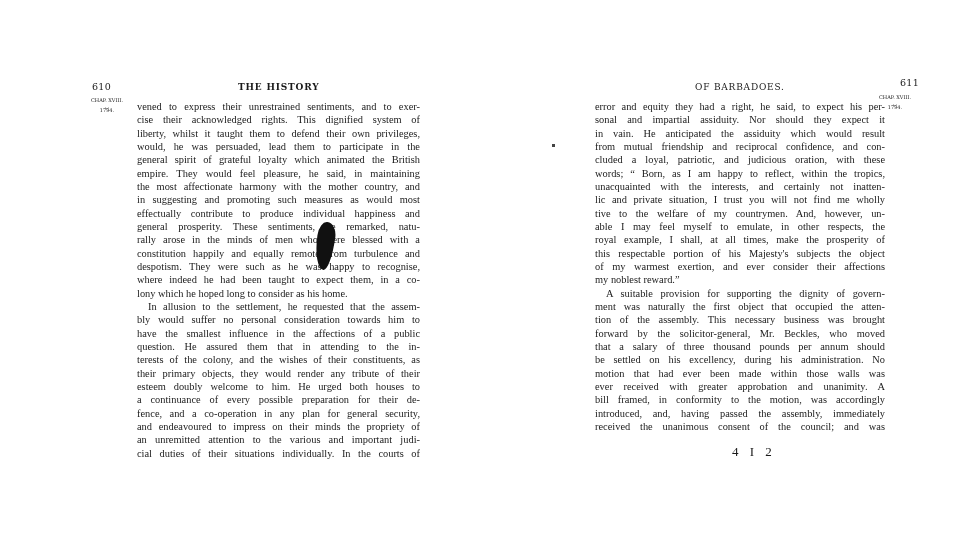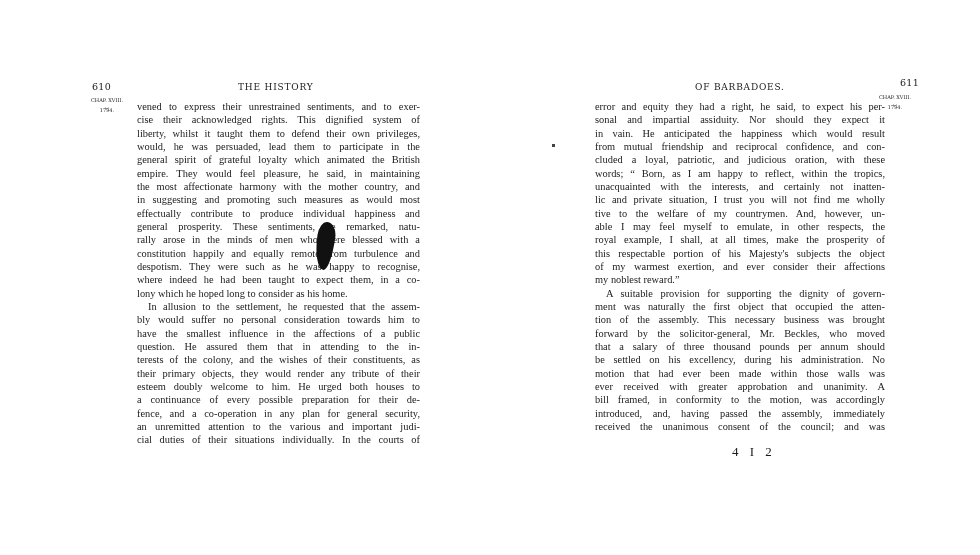--- a/index.html
+++ b/index.html
@@ -21,21 +21,21 @@
   .ink-blot { position: absolute; background: #111; border-radius: 45% 55% 40% 60% / 30% 30% 70% 70%; transform: rotate(8deg); }
   .speck { position: absolute; width: 3px; height: 3px; background: #444; }
 </style>
 </head>
 <body>
 
 <div class="spread">
 
   <div class="page page-left">
     <span class="folio" style="left:92px;">610</span>
-    <span class="running-head" style="left:238px;">THE HISTORY</span>
+    <span class="running-head" style="left:238px;font-weight:bold;">THE HISTORY</span>
     <div class="margin-note" style="left:90px;">
       <span>CHAP. XVIII.</span>
       <span class="brace">⏟</span>
       <span>1794.</span>
     </div>
     <div class="text-block" id="left-text" style="left:137px; width:283px;">
         <span class="line">vened to express their unrestrained sentiments, and to exer-</span>
         <span class="line">cise their acknowledged rights. This dignified system of</span>
         <span class="line">liberty, whilst it taught them to defend their own privileges,</span>
         <span class="line">would, he was persuaded, lead them to participate in the</span>
@@ -52,38 +52,39 @@
         <span class="line last">lony which he hoped long to consider as his home.</span>
         <span class="line indent">In allusion to the settlement, he requested that the assem-</span>
         <span class="line">bly would suffer no personal consideration towards him to</span>
         <span class="line">have the smallest influence in the affections of a public</span>
         <span class="line">question. He assured them that in attending to the in-</span>
         <span class="line">terests of the colony, and the wishes of their constituents, as</span>
         <span class="line">their primary objects, they would render any tribute of their</span>
         <span class="line">esteem doubly welcome to him. He urged both houses to</span>
         <span class="line">a continuance of every possible preparation for their de-</span>
         <span class="line">fence, and a co-operation in any plan for general security,</span>
+        <span class="line">and endeavoured to impress on their minds the propriety of</span>
         <span class="line">an unremitted attention to the various and important judi-</span>
         <span class="line">cial duties of their situations individually. In the courts of</span>
       </div>
     <div class="ink-blot" style="left:316px; top:222px; width:18px; height:48px;"></div>
   </div>
 
   <div class="page page-right">
     <span class="running-head" style="left:195px;">OF BARBADOES.</span>
     <span class="folio" style="left:400px; top:77px;">611</span>
     <div class="margin-note" style="left:378px; top:94px;">
       <span>CHAP. XVIII.</span>
       <span class="brace">⏟</span>
       <span>1794.</span>
     </div>
     <div class="text-block" id="right-text" style="left:95px; width:290px;">
         <span class="line">error and equity they had a right, he said, to expect his per-</span>
         <span class="line">sonal and impartial assiduity. Nor should they expect it</span>
-        <span class="line">in vain. He anticipated the happiness which would result</span>
+        <span class="line">in vain. He anticipated the assiduity which would result</span>
         <span class="line">from mutual friendship and reciprocal confidence, and con-</span>
         <span class="line">cluded a loyal, patriotic, and judicious oration, with these</span>
         <span class="line">words; “ Born, as I am happy to reflect, within the tropics,</span>
         <span class="line">unacquainted with the interests, and certainly not inatten-</span>
         <span class="line">lic and private situation, I trust you will not find me wholly</span>
         <span class="line">tive to the welfare of my countrymen. And, however, un-</span>
         <span class="line">able I may feel myself to emulate, in other respects, the</span>
         <span class="line">royal example, I shall, at all times, make the prosperity of</span>
         <span class="line">this respectable portion of his Majesty's subjects the object</span>
         <span class="line">of my warmest exertion, and ever consider their affections</span>

